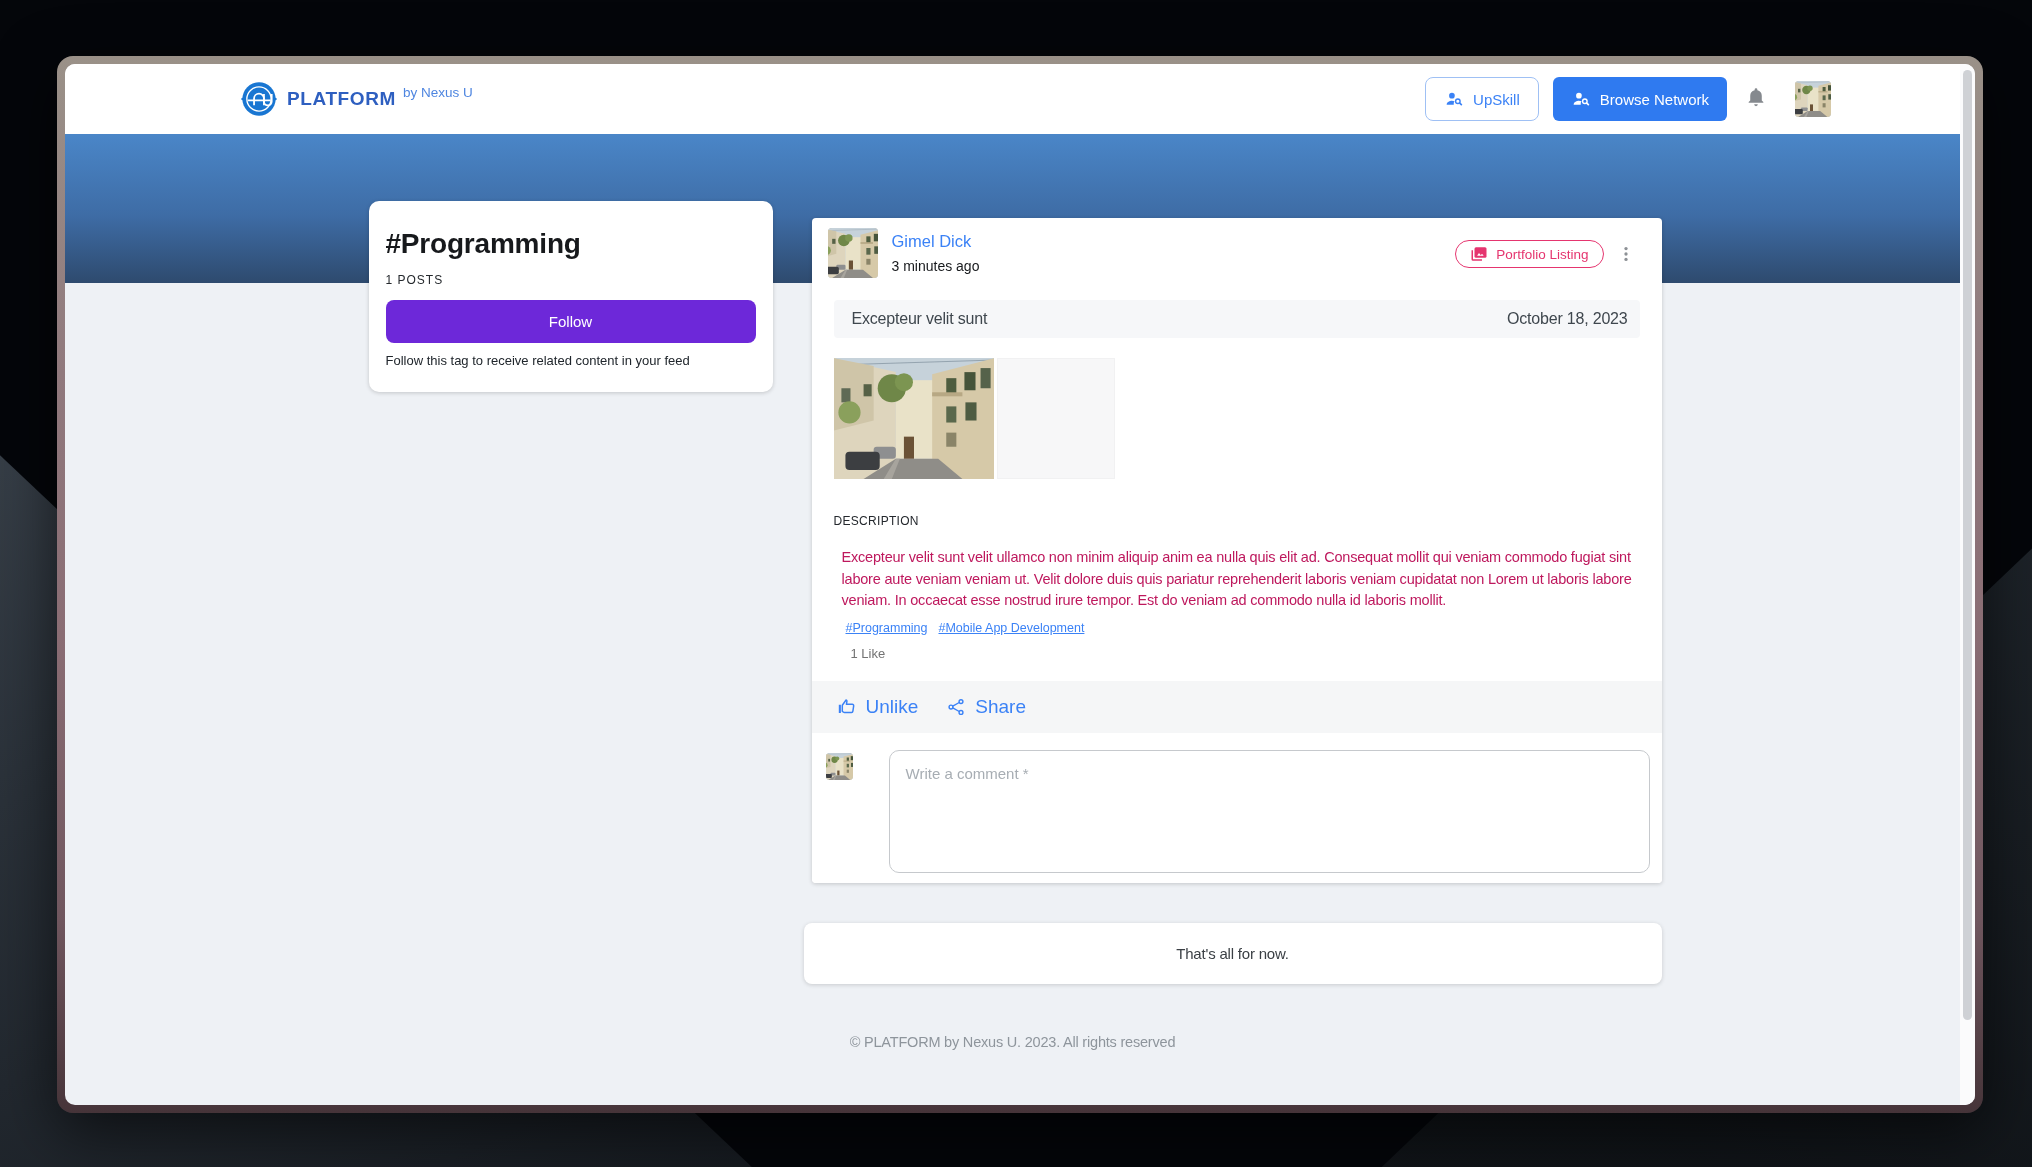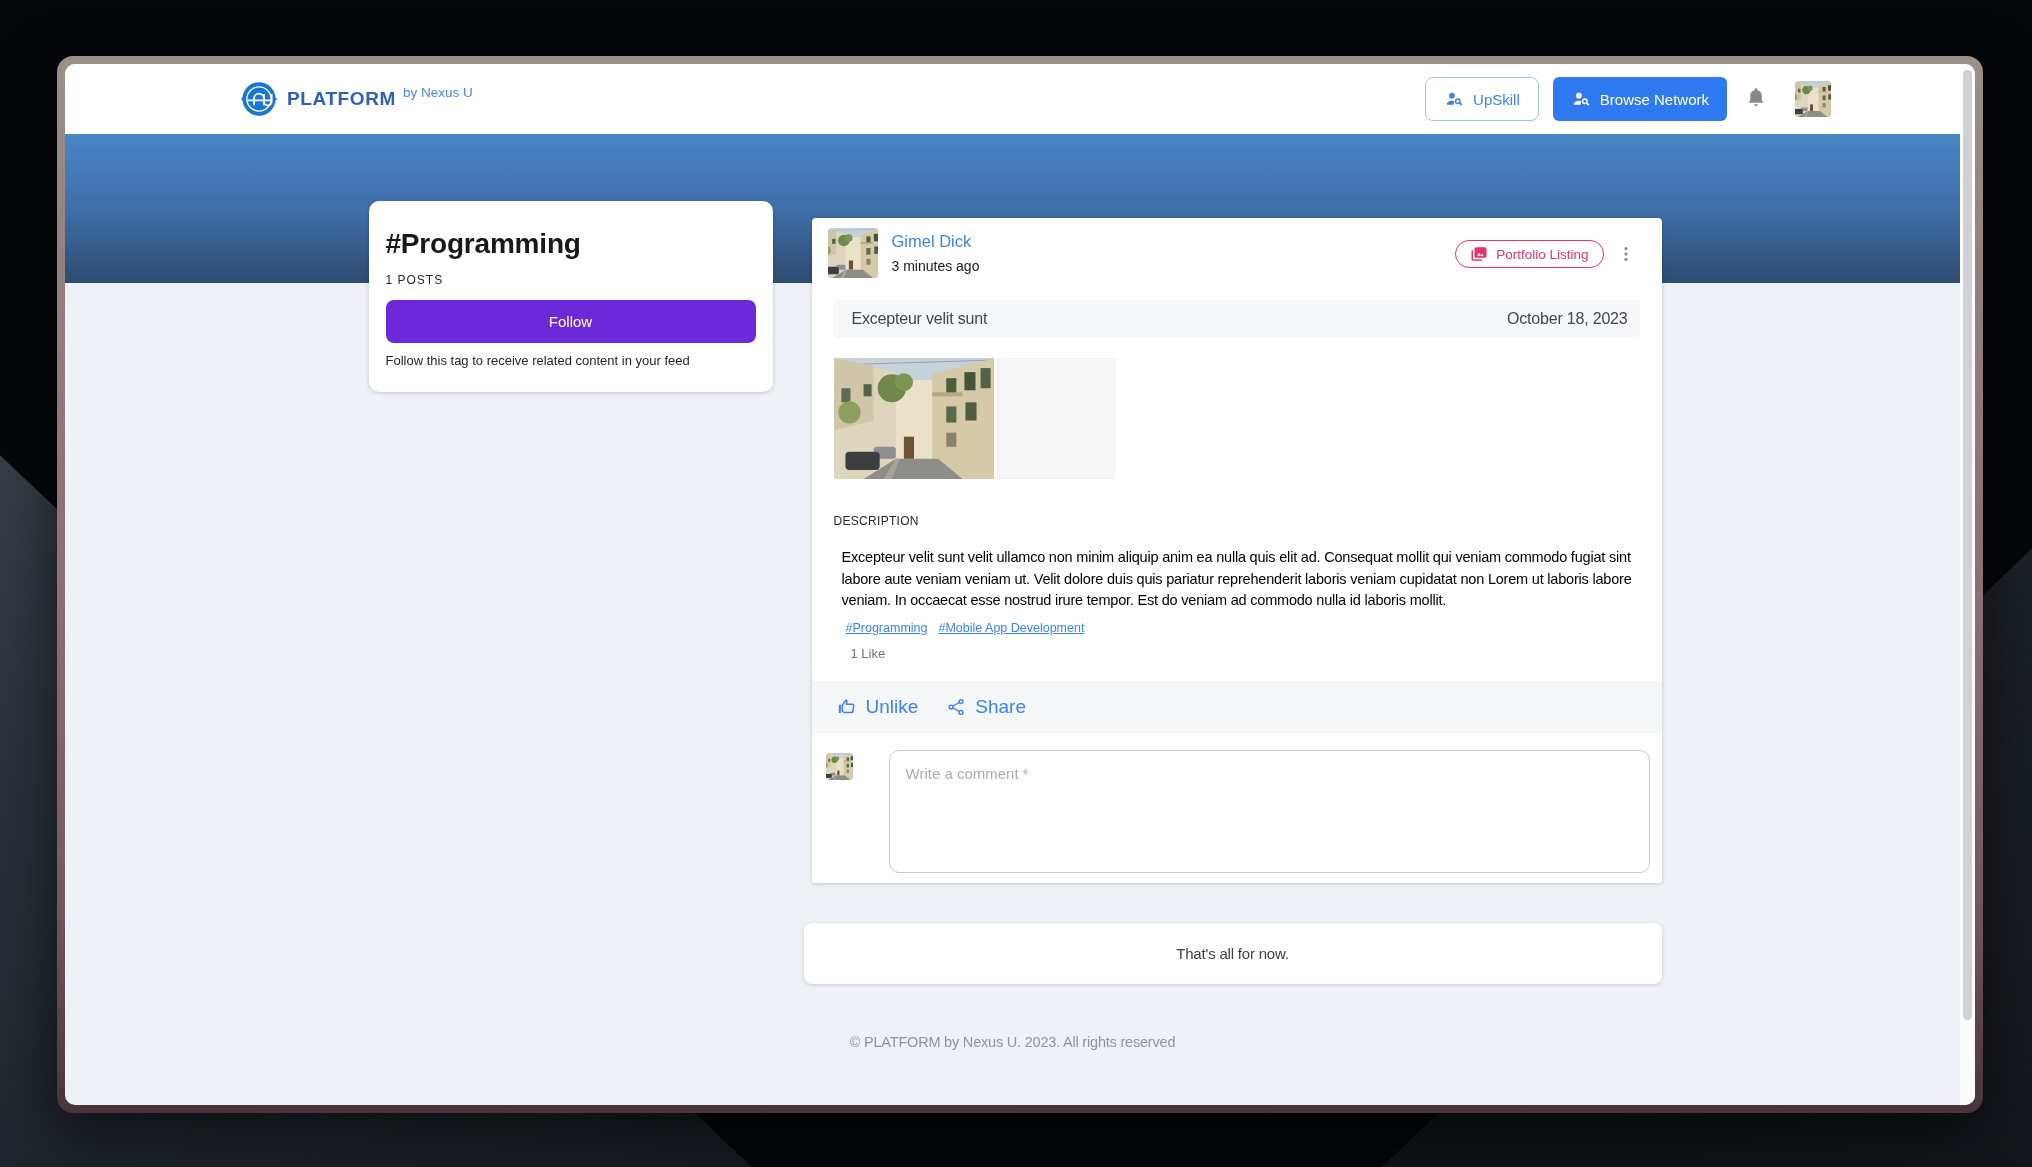--- a/index.html
+++ b/index.html
@@ -90,21 +90,21 @@
   .title-band { margin-top:14px; background:#f6f7f9; border-radius:4px; height:38px;
     display:flex; align-items:center; justify-content:space-between;
     padding:0 12px 0 18px; font-size:16px; color:#3f474e; }
   .section-label { margin-top:16px; font-size:12px; letter-spacing:.3px; color:#24282d; }
   .images-row { margin-top:20px; display:flex; gap:3px; }
   .post-image { display:block; width:160px; height:121px; overflow:hidden; cursor:pointer; }
   .post-image svg { display:block; }
   .post-image.blank { width:118px; background:#f7f7f8; box-shadow:inset 0 0 0 1px #f1f1f2; }
   .desc-label { margin-top:35px; }
   .description { margin:19px 0 0 8px; width:822px; font-size:14.5px; line-height:21.5px;
-    color:#000000; }
+    color:#be185d; }
   .tags { margin:9px 0 0 12px; display:flex; gap:11px; }
   .tags a { font-size:12.5px; color:#3b82f6; text-decoration:underline; cursor:pointer; }
   .likes { margin:11px 0 20px 17px; font-size:13px; color:#737373; }
 
   .action-bar { background:#f5f6f7; height:52px; display:flex; align-items:center;
     padding:0 24px; gap:28px; }
   .action { display:flex; align-items:center; gap:9px; background:none; border:none;
     color:#3b82f6; font-family:"Liberation Sans", sans-serif; font-size:19px;
     font-weight:500; cursor:pointer; }
   .action .icon svg { display:block; }

